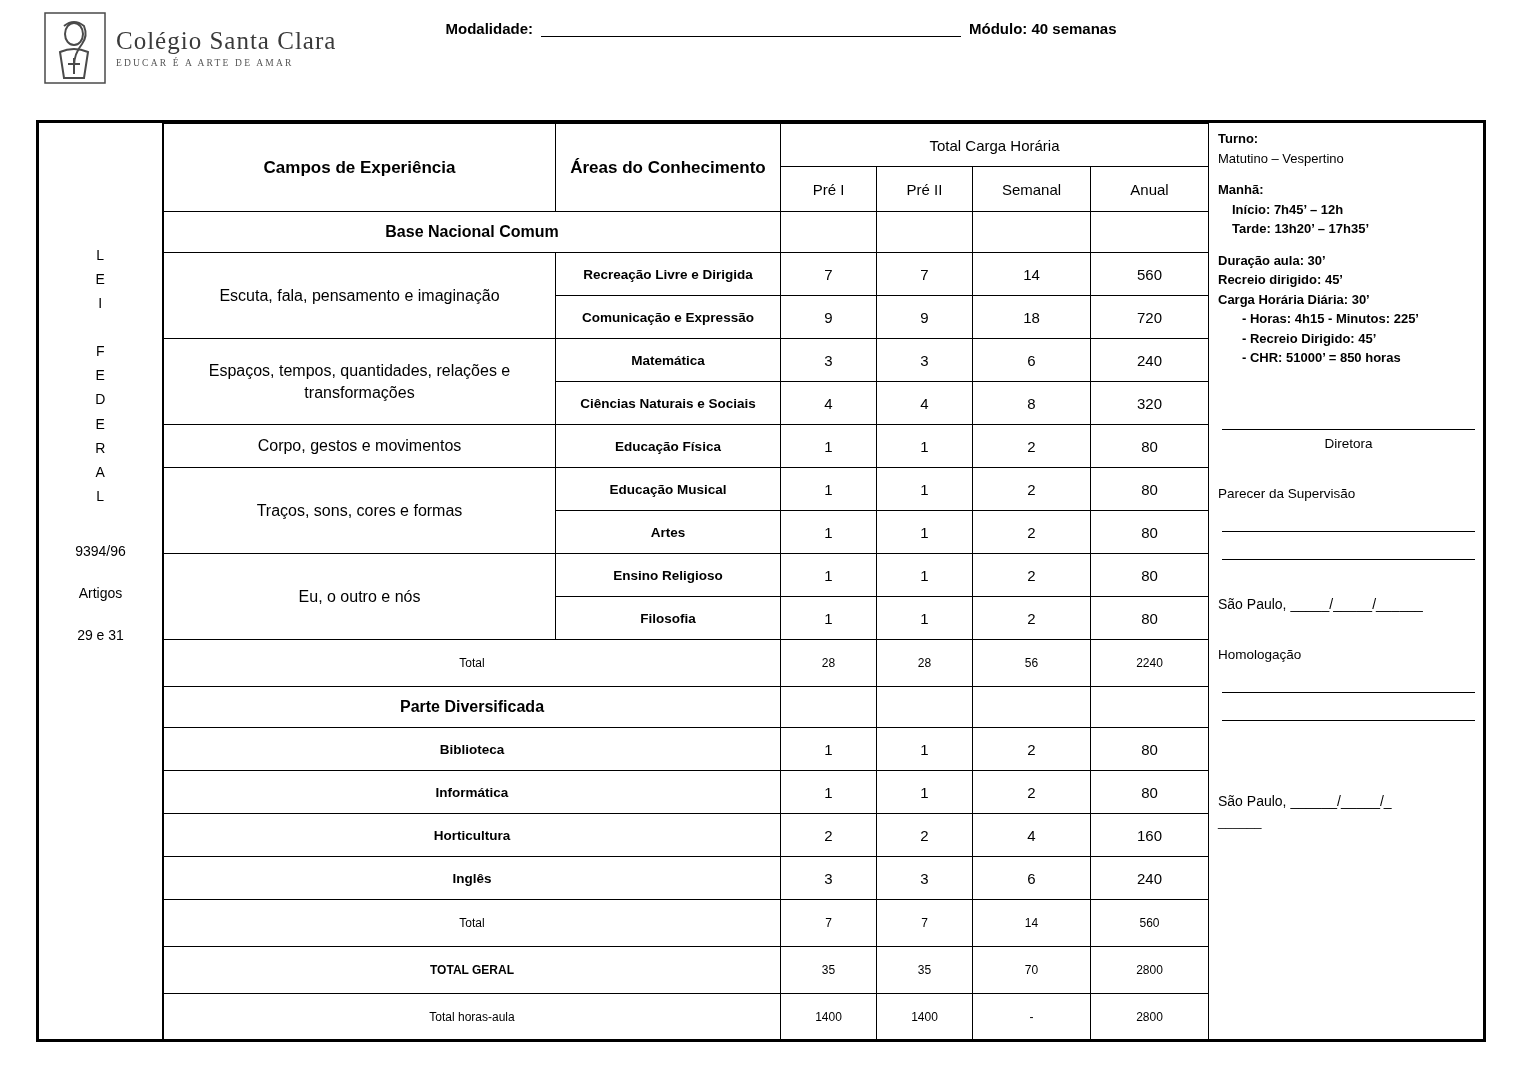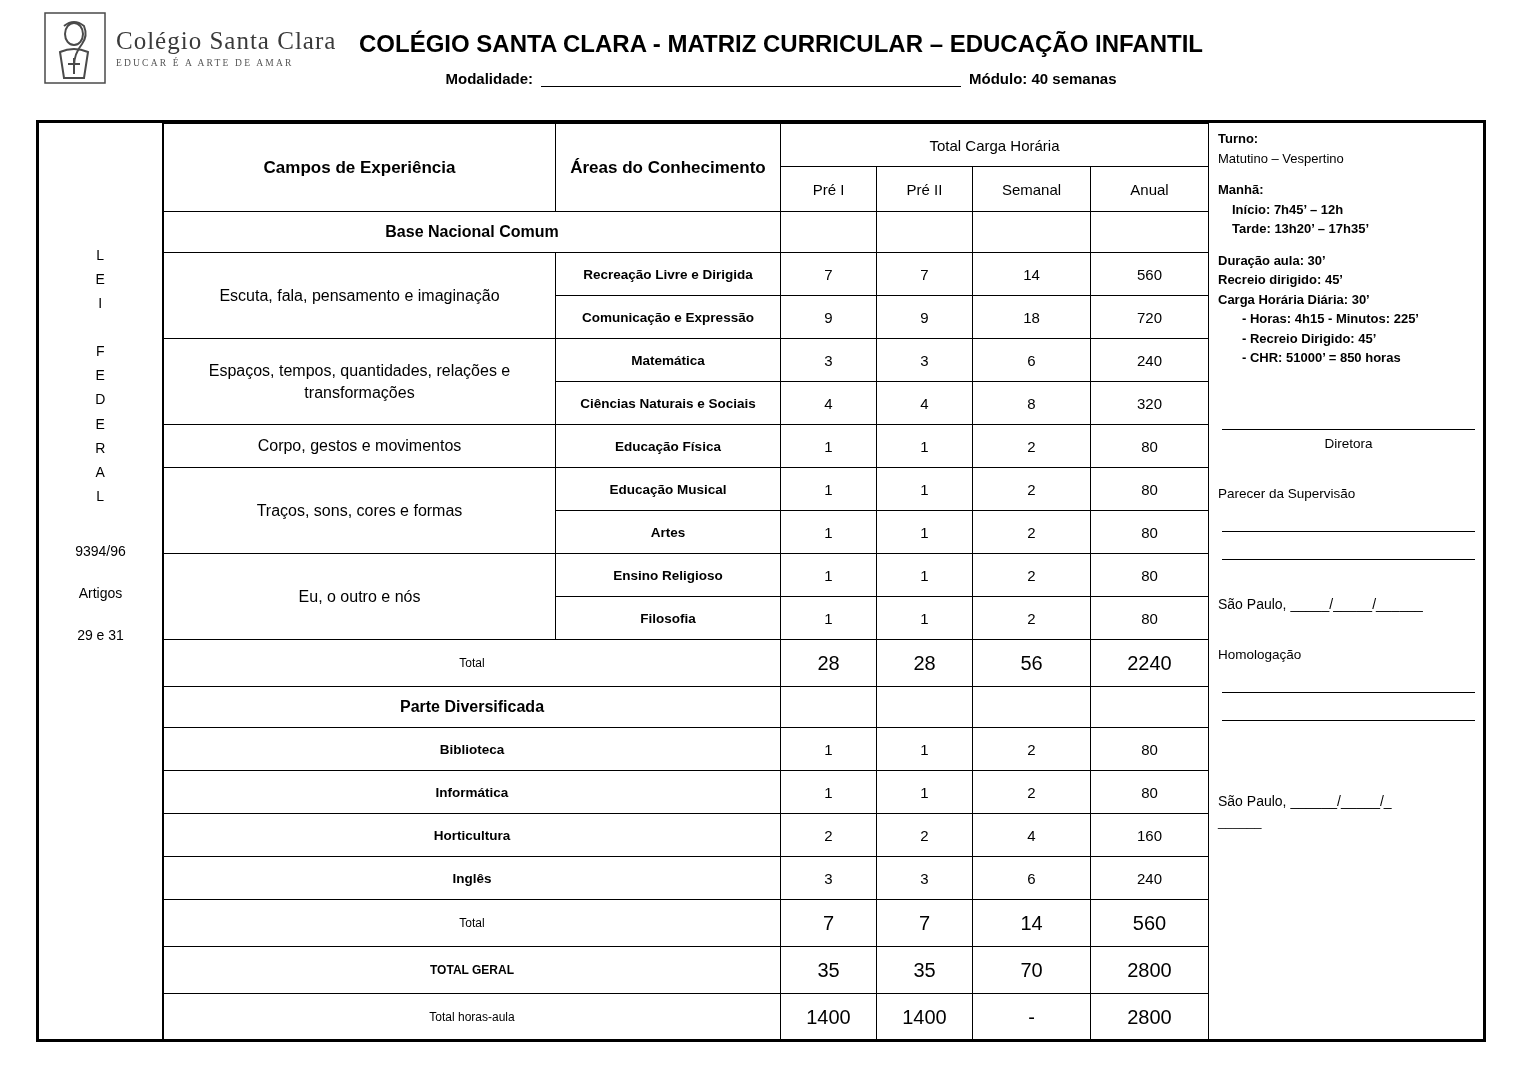--- a/index.html
+++ b/index.html
@@ -169,21 +169,21 @@
   .area-cell {
     font-size: 13.5px;
     height: 42px;
     font-weight: bold;
   }
   .num-cell {
     font-size: 15px;
     height: 42px;
   }
   .num-bold { font-weight: normal; }
-  .total-row td { height: 46px; font-size: 20px; }
+  .total-row td { height: 46px; font-size: 12px; }
   .total-row .label { font-size: 12px; }
   .blank-cell { border: 1px solid #000; }
 
   
   .right-panel {
     position: absolute;
     left: 1045px;
     top: 0;
     width: 281px;
     height: 100%;
@@ -234,21 +234,20 @@
         <path d="M16 40 q14 -6 28 0 l-4 26 h-20 z" fill="none" stroke="#4a4a4a" stroke-width="2"></path>
         <path d="M30 46 v16 M24 52 h12" stroke="#4a4a4a" stroke-width="2" fill="none"></path>
       </svg>
     </div>
     <div class="logo-text">
       <span class="logo-title">Colégio Santa Clara</span>
       <span class="logo-sub">EDUCAR É A ARTE DE AMAR</span>
     </div>
   </div>
 
-  <div class="main-title">COLÉGIO SANTA CLARA - MATRIZ CURRICULAR – EDUCAÇÃO INFANTIL</div>
 
   <div class="modalidade-line">
     <span>Modalidade:</span><span class="blank"></span><span>Módulo: 40 semanas</span>
   </div>
 
 </div>
 
 <div class="frame">
 
   <div class="lei-col">

